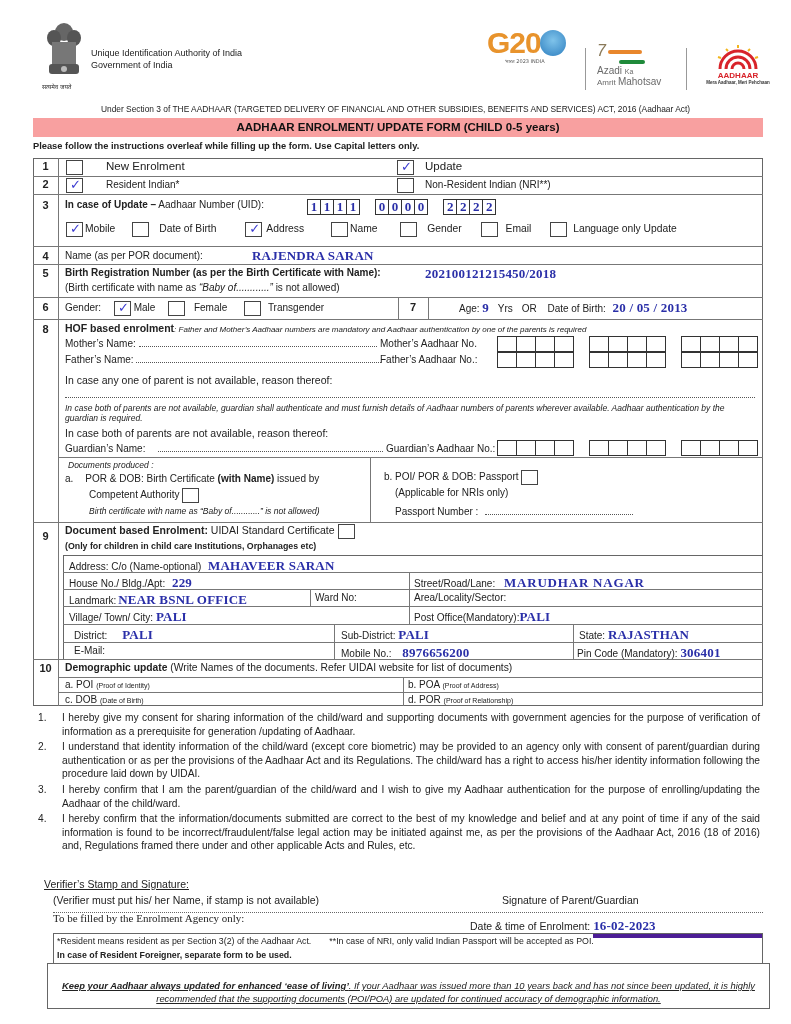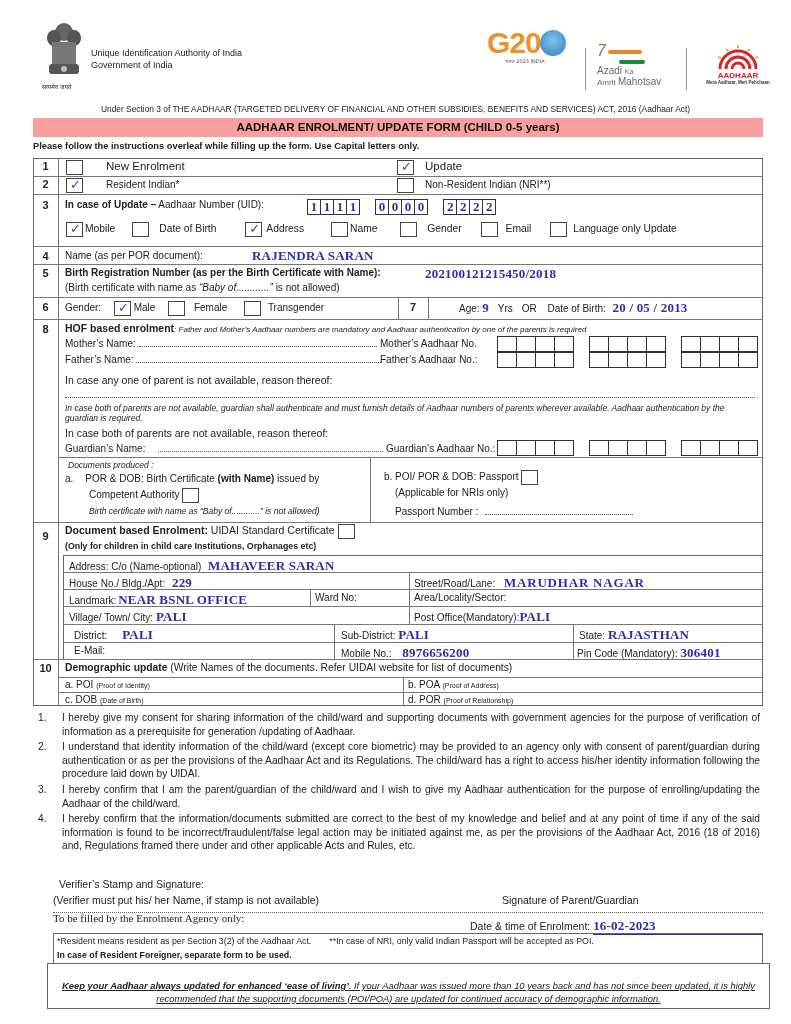--- a/index.html
+++ b/index.html
@@ -372,28 +372,28 @@
   </div>
 <div class="decl" style="top:783px;">
     <span class="num">3.</span>
     <span class="txt">I hereby confirm that I am the parent/guardian of the child/ward and I wish to give my Aadhaar authentication for the purpose of enrolling/updating the Aadhaar of the child/ward.</span>
   </div>
 <div class="decl" style="top:812px;">
     <span class="num">4.</span>
     <span class="txt">I hereby confirm that the information/documents submitted are correct to the best of my knowledge and belief and at any point of time if any of the said information is found to be incorrect/fraudulent/false legal action may be initiated against me, as per the provisions of the Aadhaar Act, 2016 (18 of 2016) and, Regulations framed there under and other applicable Acts and Rules, etc.</span>
   </div>
 
-<div class="abs" style="left:59px;top:878px;font-size:10.5px;">Verifier’s Stamp and Signature:</div>
+<div class="abs" style="left:44px;top:878px;font-size:10.5px;text-decoration:underline;">Verifier’s Stamp and Signature:</div>
 <div class="abs" style="left:53px;top:894px;font-size:10.5px;">(Verifier must put his/ her Name, if stamp is not available)</div>
 <div class="abs" style="left:502px;top:894px;font-size:10.5px;">Signature of Parent/Guardian</div>
 <div class="abs" style="left:53px;top:912px;width:710px;border-bottom:1px dotted #666;"></div>
 <div class="abs" style="left:53px;top:912px;font-size:11px;font-family:Liberation Serif, serif;">To be filled by the Enrolment Agency only:</div>
 <div class="abs" style="left:470px;top:918px;font-size:10.5px;white-space:nowrap;">
   <span>Date &amp; time of Enrolment:</span>
-  <span class="filled" style="display:inline-block;width:170px;border-bottom:1px solid #4c1d95;">16-02-2023</span>
+  <span class="filled" style="display:inline-block;width:170px;border-bottom:4px solid #4c1d95;">16-02-2023</span>
 </div>
 
 <div class="abs" style="left:53px;top:933px;width:710px;height:30px;border:1px solid #666;box-sizing:border-box;border-bottom:none;"></div>
 <div class="abs" style="left:57px;top:936px;font-size:8.8px;white-space:nowrap;">
   <span>*Resident means resident as per Section 3(2) of the Aadhaar Act.</span><span style="margin-left:18px;">**In case of NRI, only valid Indian Passport will be accepted as POI.</span>
 </div>
 <div class="abs" style="left:57px;top:950px;font-size:8.8px;font-weight:bold;">In case of Resident Foreigner, separate form to be used.</div>
 
 <div class="abs" style="left:47px;top:963px;width:723px;height:46px;border:1px solid #666;box-sizing:border-box;"></div>
 <div class="abs" style="left:50px;top:980px;width:717px;text-align:center;font-size:9.4px;line-height:12.5px;font-style:italic;text-decoration:underline;">

